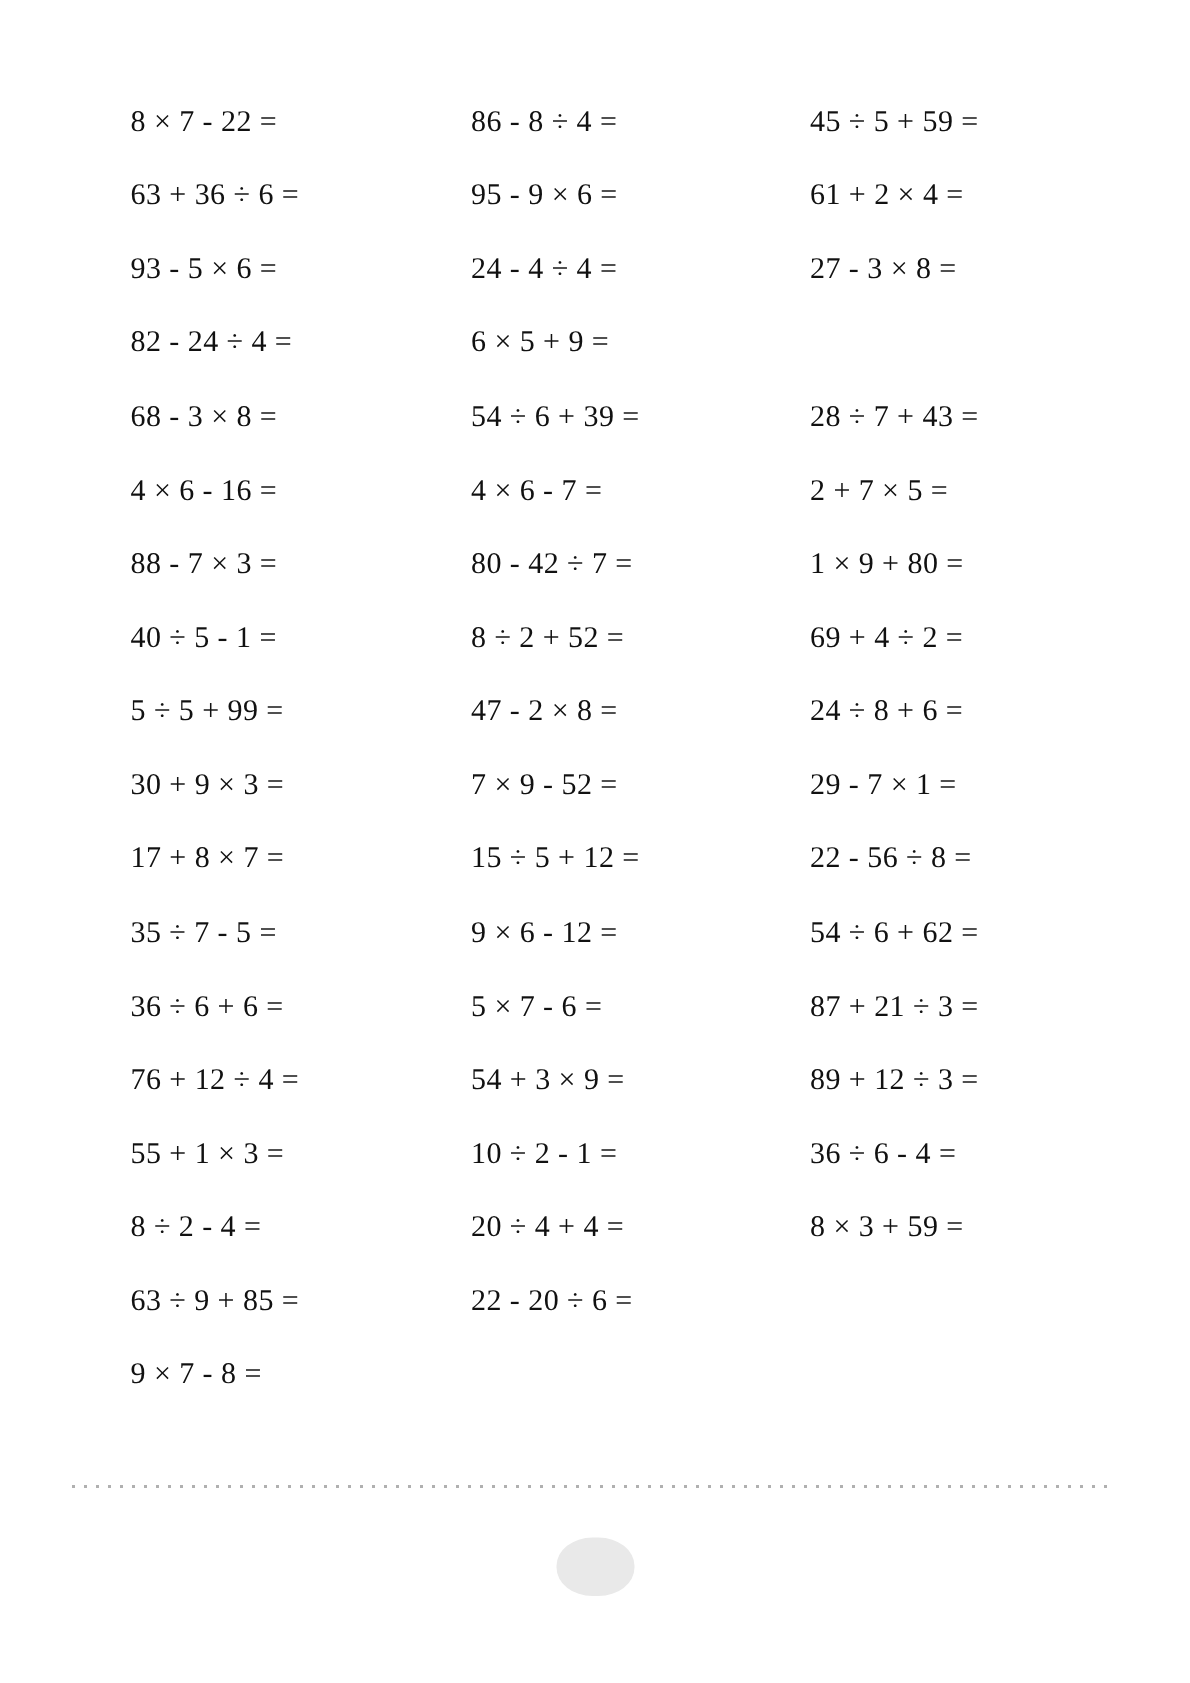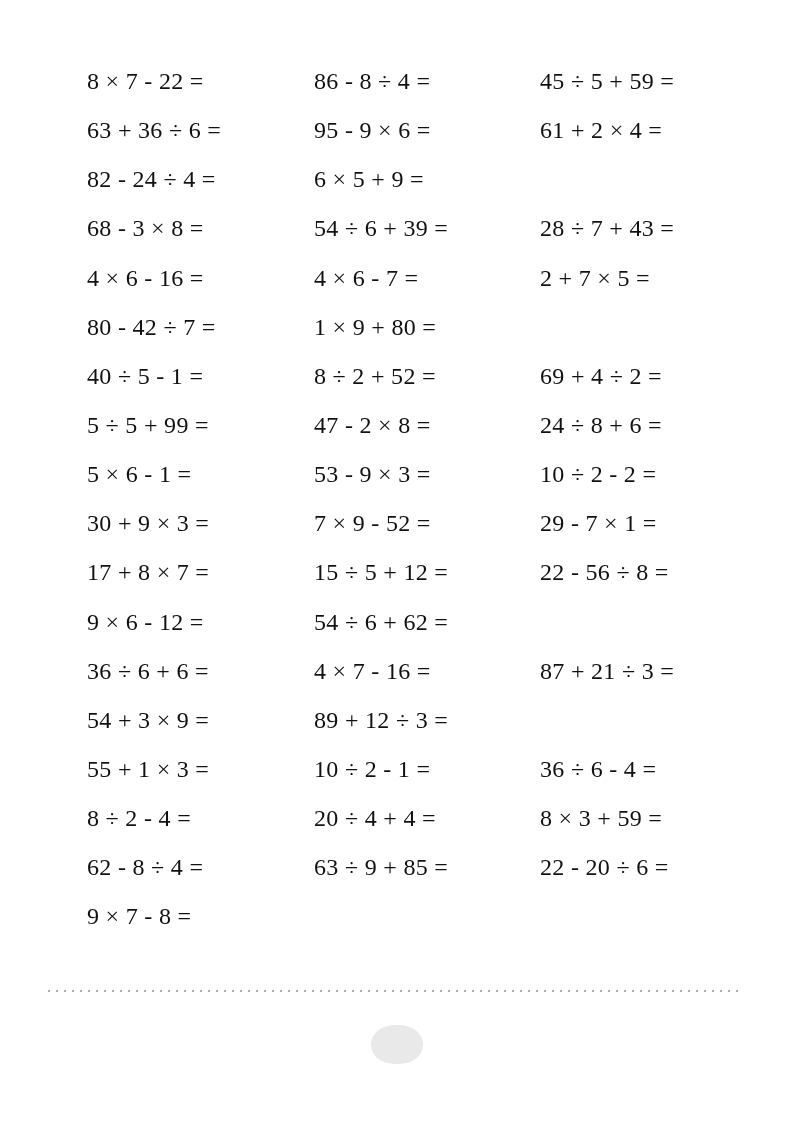--- a/index.html
+++ b/index.html
@@ -25,21 +25,21 @@
     top: 57px;
     width: 680px;
   }
   .row {
     display: grid;
     grid-template-columns: 227px 226px auto;
     height: 49.15px;
     align-items: center;
   }
   .cell {
-    font-size: 24px;
+    font-size: 20px;
     color: #111111;
     letter-spacing: 0.3px;
     white-space: nowrap;
   }
   .dotted-sep {
     position: absolute;
     left: 48px;
     top: 990px;
     width: 690px;
     height: 2px;
@@ -68,87 +68,89 @@
         <span class="cell">8 × 7 - 22 =</span>
         <span class="cell">86 - 8 ÷ 4 =</span>
         <span class="cell">45 ÷ 5 + 59 =</span>
       </div>
       <div class="row">
         <span class="cell">63 + 36 ÷ 6 =</span>
         <span class="cell">95 - 9 × 6 =</span>
         <span class="cell">61 + 2 × 4 =</span>
       </div>
       <div class="row">
+        <span class="cell">93 - 5 × 6 =</span>
+        <span class="cell">24 - 4 ÷ 4 =</span>
+        <span class="cell">27 - 3 × 8 =</span>
+      </div>
+      <div class="row">
         <span class="cell">82 - 24 ÷ 4 =</span>
         <span class="cell">6 × 5 + 9 =</span>
       </div>
       <div class="row">
         <span class="cell">68 - 3 × 8 =</span>
         <span class="cell">54 ÷ 6 + 39 =</span>
         <span class="cell">28 ÷ 7 + 43 =</span>
       </div>
       <div class="row">
         <span class="cell">4 × 6 - 16 =</span>
         <span class="cell">4 × 6 - 7 =</span>
         <span class="cell">2 + 7 × 5 =</span>
       </div>
       <div class="row">
+        <span class="cell">88 - 7 × 3 =</span>
         <span class="cell">80 - 42 ÷ 7 =</span>
         <span class="cell">1 × 9 + 80 =</span>
       </div>
       <div class="row">
         <span class="cell">40 ÷ 5 - 1 =</span>
         <span class="cell">8 ÷ 2 + 52 =</span>
         <span class="cell">69 + 4 ÷ 2 =</span>
       </div>
       <div class="row">
         <span class="cell">5 ÷ 5 + 99 =</span>
         <span class="cell">47 - 2 × 8 =</span>
         <span class="cell">24 ÷ 8 + 6 =</span>
       </div>
       <div class="row">
-        <span class="cell">5 × 6 - 1 =</span>
-        <span class="cell">53 - 9 × 3 =</span>
-        <span class="cell">10 ÷ 2 - 2 =</span>
-      </div>
-      <div class="row">
         <span class="cell">30 + 9 × 3 =</span>
         <span class="cell">7 × 9 - 52 =</span>
         <span class="cell">29 - 7 × 1 =</span>
       </div>
       <div class="row">
         <span class="cell">17 + 8 × 7 =</span>
         <span class="cell">15 ÷ 5 + 12 =</span>
         <span class="cell">22 - 56 ÷ 8 =</span>
       </div>
       <div class="row">
+        <span class="cell">35 ÷ 7 - 5 =</span>
         <span class="cell">9 × 6 - 12 =</span>
         <span class="cell">54 ÷ 6 + 62 =</span>
       </div>
       <div class="row">
         <span class="cell">36 ÷ 6 + 6 =</span>
-        <span class="cell">4 × 7 - 16 =</span>
+        <span class="cell">5 × 7 - 6 =</span>
         <span class="cell">87 + 21 ÷ 3 =</span>
       </div>
       <div class="row">
+        <span class="cell">76 + 12 ÷ 4 =</span>
         <span class="cell">54 + 3 × 9 =</span>
         <span class="cell">89 + 12 ÷ 3 =</span>
       </div>
       <div class="row">
         <span class="cell">55 + 1 × 3 =</span>
         <span class="cell">10 ÷ 2 - 1 =</span>
         <span class="cell">36 ÷ 6 - 4 =</span>
       </div>
       <div class="row">
         <span class="cell">8 ÷ 2 - 4 =</span>
         <span class="cell">20 ÷ 4 + 4 =</span>
         <span class="cell">8 × 3 + 59 =</span>
       </div>
       <div class="row">
-        <span class="cell">62 - 8 ÷ 4 =</span>
         <span class="cell">63 ÷ 9 + 85 =</span>
         <span class="cell">22 - 20 ÷ 6 =</span>
       </div>
       <div class="row">
         <span class="cell">9 × 7 - 8 =</span>
       </div>
     </div>
   <div class="dotted-sep"></div>
   <div class="pill"></div>
 </div>

